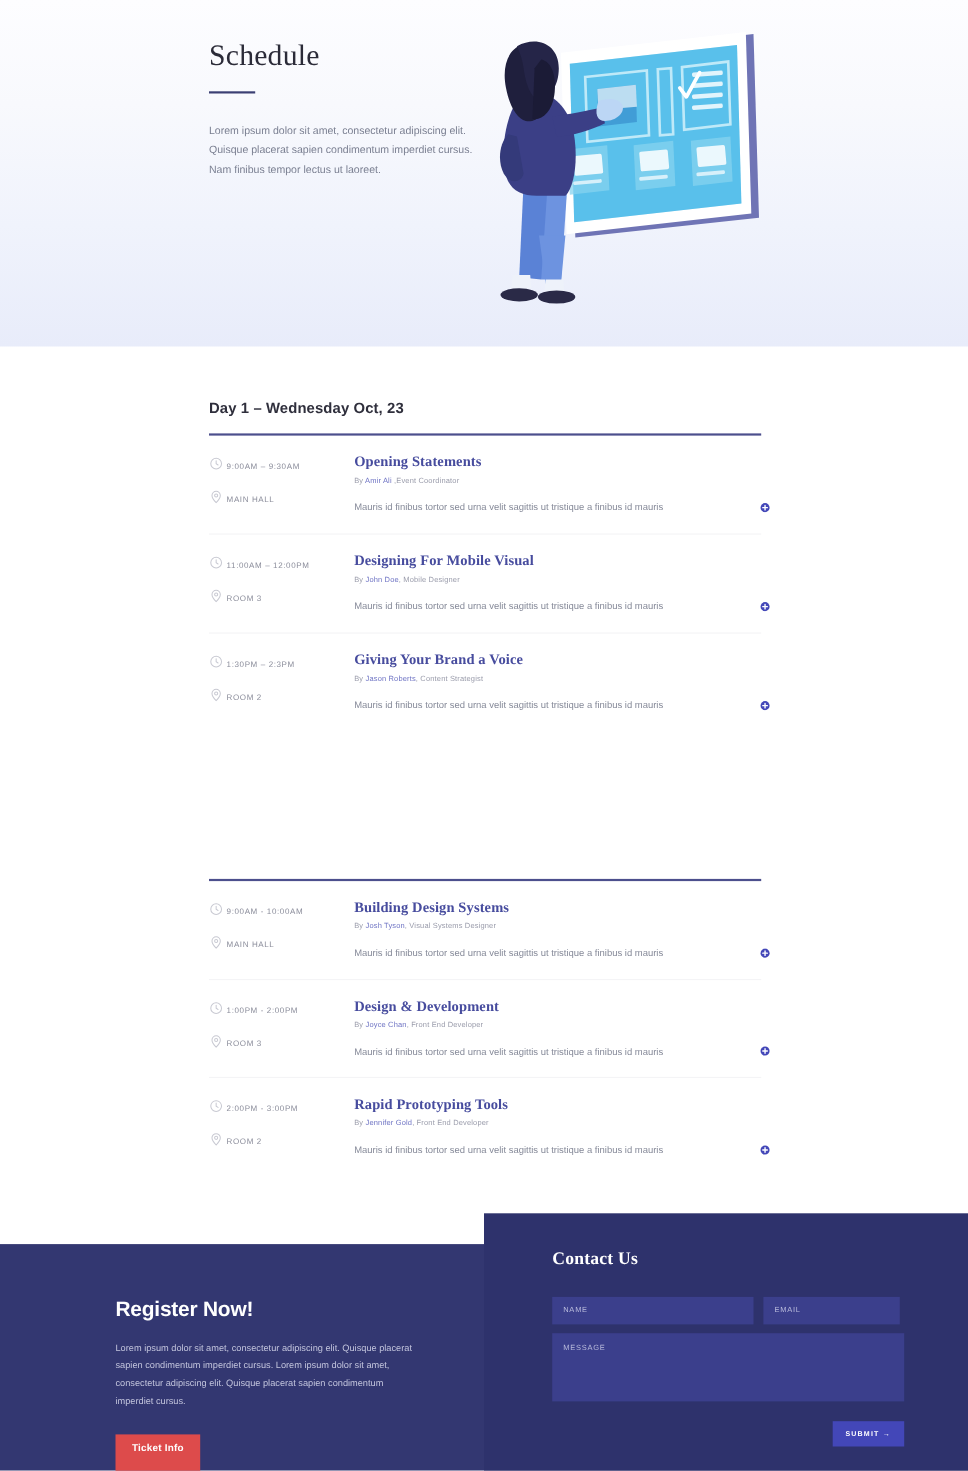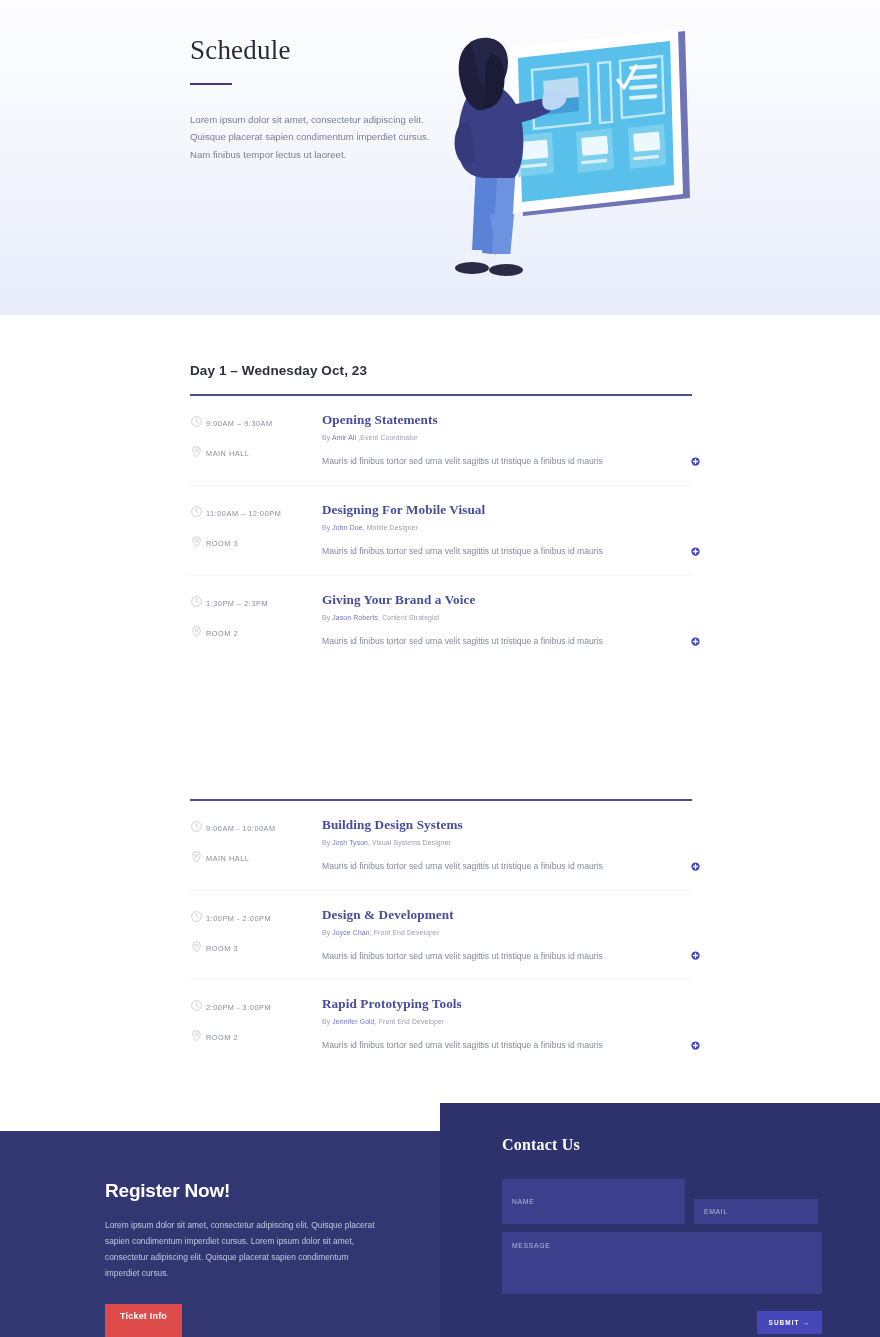--- a/index.html
+++ b/index.html
@@ -204,21 +204,21 @@
     border: none;
     color: #b9bbdc;
     font-family: "Liberation Sans", sans-serif;
     font-size: 6.8px;
     letter-spacing: .7px;
     padding: 9px 10px;
     outline: none;
   }
   .fld::placeholder { color: #b9bbdc; opacity: 1; }
   .fld-name { width: 183px; }
-  .fld-email { width: 124px; margin-top: 20px; }
+  .fld-email { width: 124px; }
   .fld-msg {
     width: 320px;
     height: 62px;
     margin-top: 8px;
     resize: none;
     line-height: 1.4;
   }
   .submit-row { display: flex; justify-content: flex-end; margin-top: 13px; }
   .submit-btn {
     background: #4347b8;

